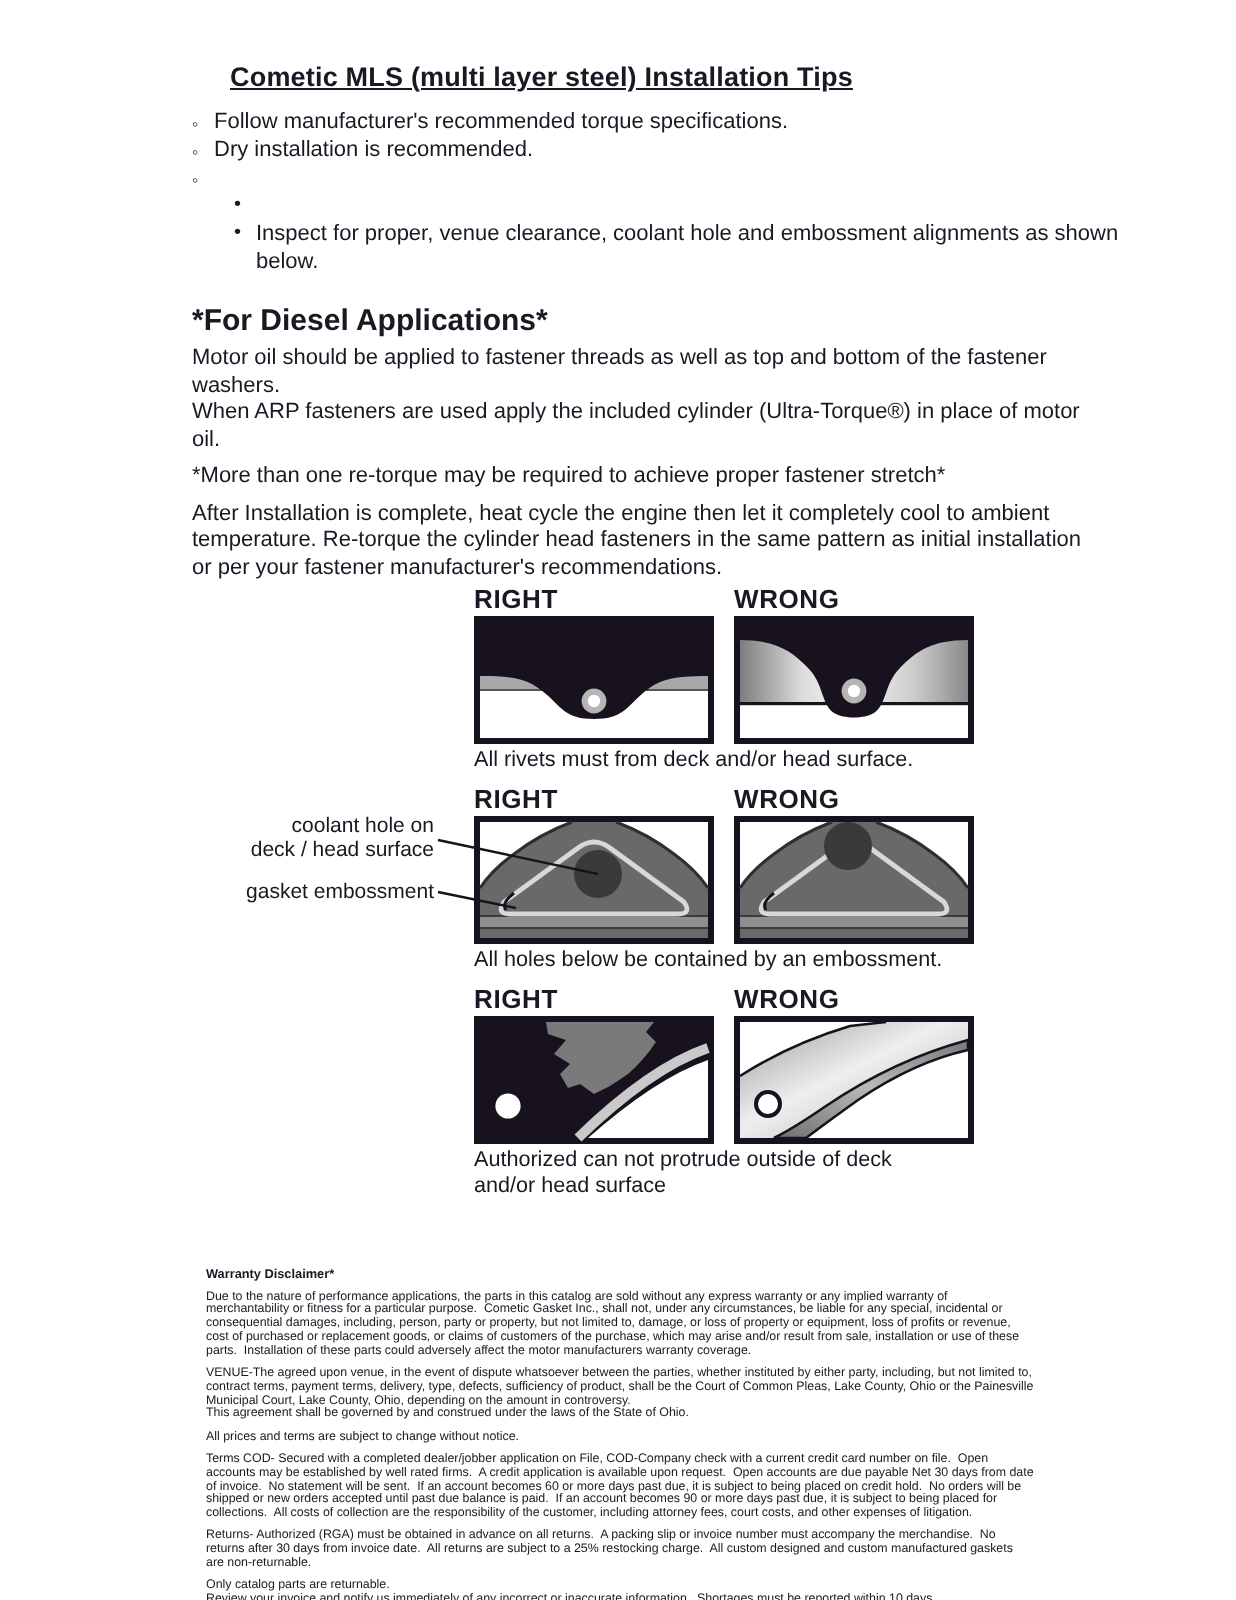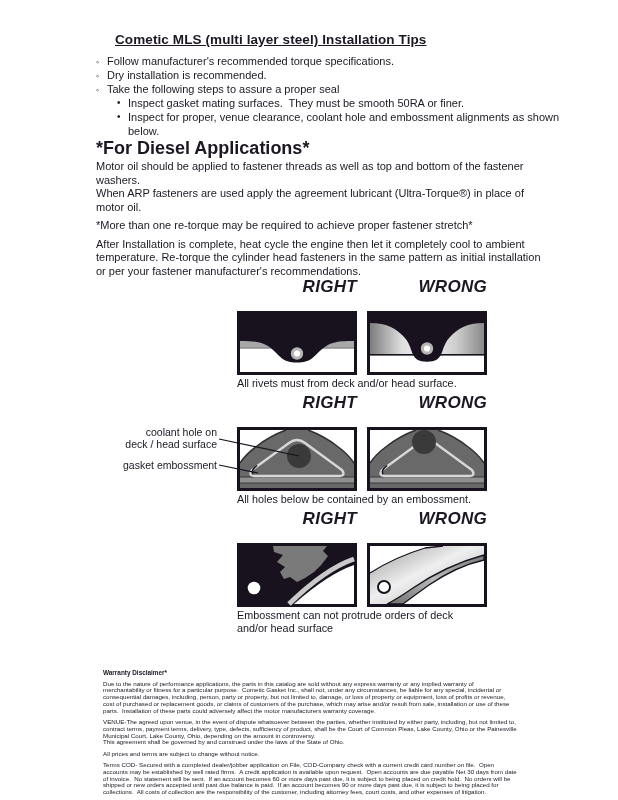--- a/index.html
+++ b/index.html
@@ -15,29 +15,29 @@
     text-decoration:underline;letter-spacing:.1px;
   }
 
   .bullets{margin-top:6px;}
   .bullet-row{display:flex;font-size:11px;line-height:14px;}
   .bullet-row.sub{margin-left:21px;}
   .marker{width:11px;flex:0 0 11px;font-size:10px;}
   .marker.open{font-size:9px;position:relative;top:.5px;}
   .bullet-text{white-space:pre-wrap;}
 
-  .diesel-heading{margin-top:3px;font-size:18px;font-weight:bold;line-height:14px;}
+  .diesel-heading{margin-top:16px;font-size:15px;font-weight:bold;line-height:14px;}
   .para{margin-top:5px;font-size:11px;line-height:13.5px;white-space:pre-line;width:455px;}
 
   .figures{margin-left:141px;width:270px;margin-top:2px;}
   .fig{margin-bottom:6px;}
   .fig-labels{display:flex;width:250px;}
-  .fig-label{width:120px;text-align:right;font-weight:bold;font-size:17px;line-height:14px;letter-spacing:.3px;font-style:italic;}
+  .fig-label{width:120px;text-align:left;font-weight:bold;font-size:13px;line-height:14px;letter-spacing:.3px;}
   .fig-label + .fig-label{margin-left:10px;}
-  .fig-boxes{display:flex;gap:10px;margin-top:17px;position:relative;}
+  .fig-boxes{display:flex;gap:10px;margin-top:1px;position:relative;}
   .fig-boxes svg{display:block;}
   .fig-caption{font-size:10.8px;line-height:13px;margin-top:2px;white-space:pre-line;width:300px;}
 
   .anno{
     position:absolute;left:-132px;width:112px;text-align:right;
     font-size:10.5px;line-height:11.5px;white-space:pre-line;
   }
   .anno-hole{top:0px;}
   .anno-emb{top:33px;}
   .anno-overlay{position:absolute;left:-132px;top:0;pointer-events:none;}
@@ -59,35 +59,33 @@
     <div class="bullet-row">
       <span class="marker open">◦</span>
       <span class="bullet-text">Follow manufacturer's recommended torque specifications.</span>
     </div>
     <div class="bullet-row">
       <span class="marker open">◦</span>
       <span class="bullet-text">Dry installation is recommended.</span>
     </div>
     <div class="bullet-row">
       <span class="marker open">◦</span>
-      <span class="bullet-text">Take the following steps to assure a proper seal</span>
     </div>
     <div class="bullet-row sub">
       <span class="marker">•</span>
-      <span class="bullet-text">Inspect gasket mating surfaces.  They must be smooth 50RA or finer.</span>
     </div>
     <div class="bullet-row sub">
       <span class="marker">•</span>
       <span class="bullet-text">Inspect for proper, venue clearance, coolant hole and embossment alignments as shown below.</span>
     </div>
   </div>
 
   <div class="diesel-heading">*For Diesel Applications*</div>
   <div class="para">Motor oil should be applied to fastener threads as well as top and bottom of the fastener washers.
-When ARP fasteners are used apply the agreement lubricant (Ultra-Torque®) in place of motor oil.</div>
+When ARP fasteners are used apply the included cylinder (Ultra-Torque®) in place of motor oil.</div>
   <div class="para">*More than one re-torque may be required to achieve proper fastener stretch*</div>
   <div class="para">After Installation is complete, heat cycle the engine then let it completely cool to ambient
 temperature. Re-torque the cylinder head fasteners in the same pattern as initial installation
 or per your fastener manufacturer's recommendations.</div>
 
   <div class="figures">
 
     <div class="fig">
       <div class="fig-labels">
         <span class="fig-label">RIGHT</span>
@@ -193,21 +191,21 @@
               <stop offset="1" stop-color="#7a7a7a"></stop>
             </linearGradient>
           </defs>
           <rect x="1.5" y="1.5" width="117" height="61" fill="#ffffff" stroke="#17121d" stroke-width="3"></rect>
           <path d="M3,30 Q28,14 58,5 L76,3 H117 V12 Q80,22 46,45 Q30,56 20,61 H3 Z" fill="url(#g3)"></path>
           <path d="M3,30 Q28,14 58,5 L76,3" fill="none" stroke="#17121d" stroke-width="1.3"></path>
           <path d="M117,12 Q80,22 46,45 Q30,56 20,61 H36 Q48,52 62,42 Q90,23 117,17 Z" fill="url(#g4)" stroke="#17121d" stroke-width="1.3"></path>
           <circle cx="17" cy="44" r="6" fill="#ffffff" stroke="#17121d" stroke-width="2"></circle>
         </svg>
       </div>
-      <div class="fig-caption">Embossment can not protrude orders of deck
+      <div class="fig-caption">Authorized can not protrude outside of deck
 and/or head surface</div>
     </div>
 
   </div>
 
   <div class="disclaimer">
     <div class="disclaimer-heading">Warranty Disclaimer*</div>
     <p>Due to the nature of performance applications, the parts in this catalog are sold without any express warranty or any implied warranty of merchantability or fitness for a particular purpose.  Cometic Gasket Inc., shall not, under any circumstances, be liable for any special, incidental or consequential damages, including, person, party or property, but not limited to, damage, or loss of property or equipment, loss of profits or revenue, cost of purchased or replacement goods, or claims of customers of the purchase, which may arise and/or result from sale, installation or use of these parts.  Installation of these parts could adversely affect the motor manufacturers warranty coverage.</p>
     <p>VENUE-The agreed upon venue, in the event of dispute whatsoever between the parties, whether instituted by either party, including, but not limited to, contract terms, payment terms, delivery, type, defects, sufficiency of product, shall be the Court of Common Pleas, Lake County, Ohio or the Painesville Municipal Court, Lake County, Ohio, depending on the amount in controversy.
 This agreement shall be governed by and construed under the laws of the State of Ohio.</p>

